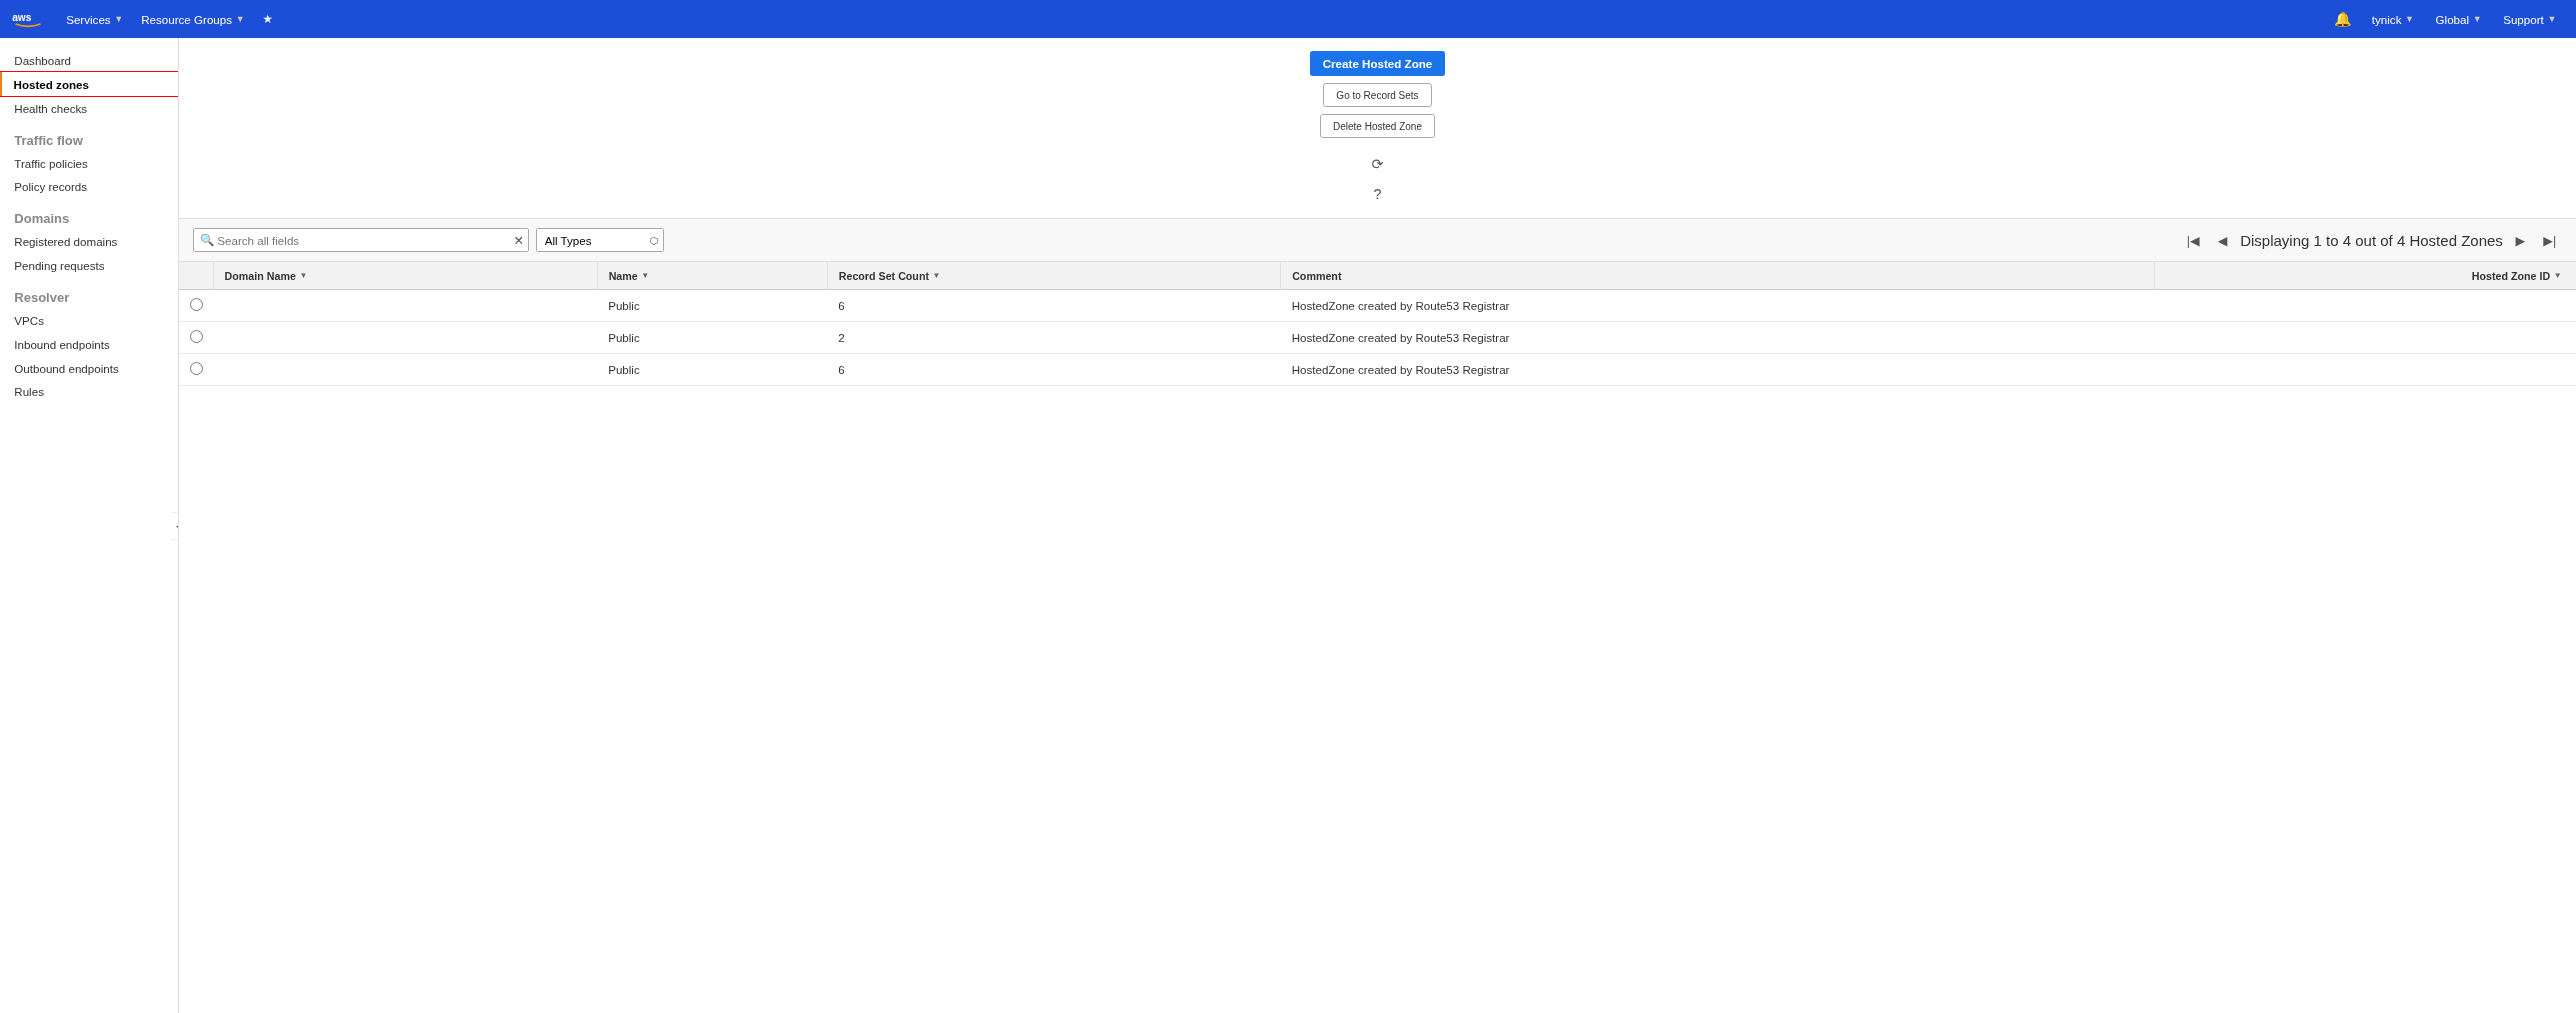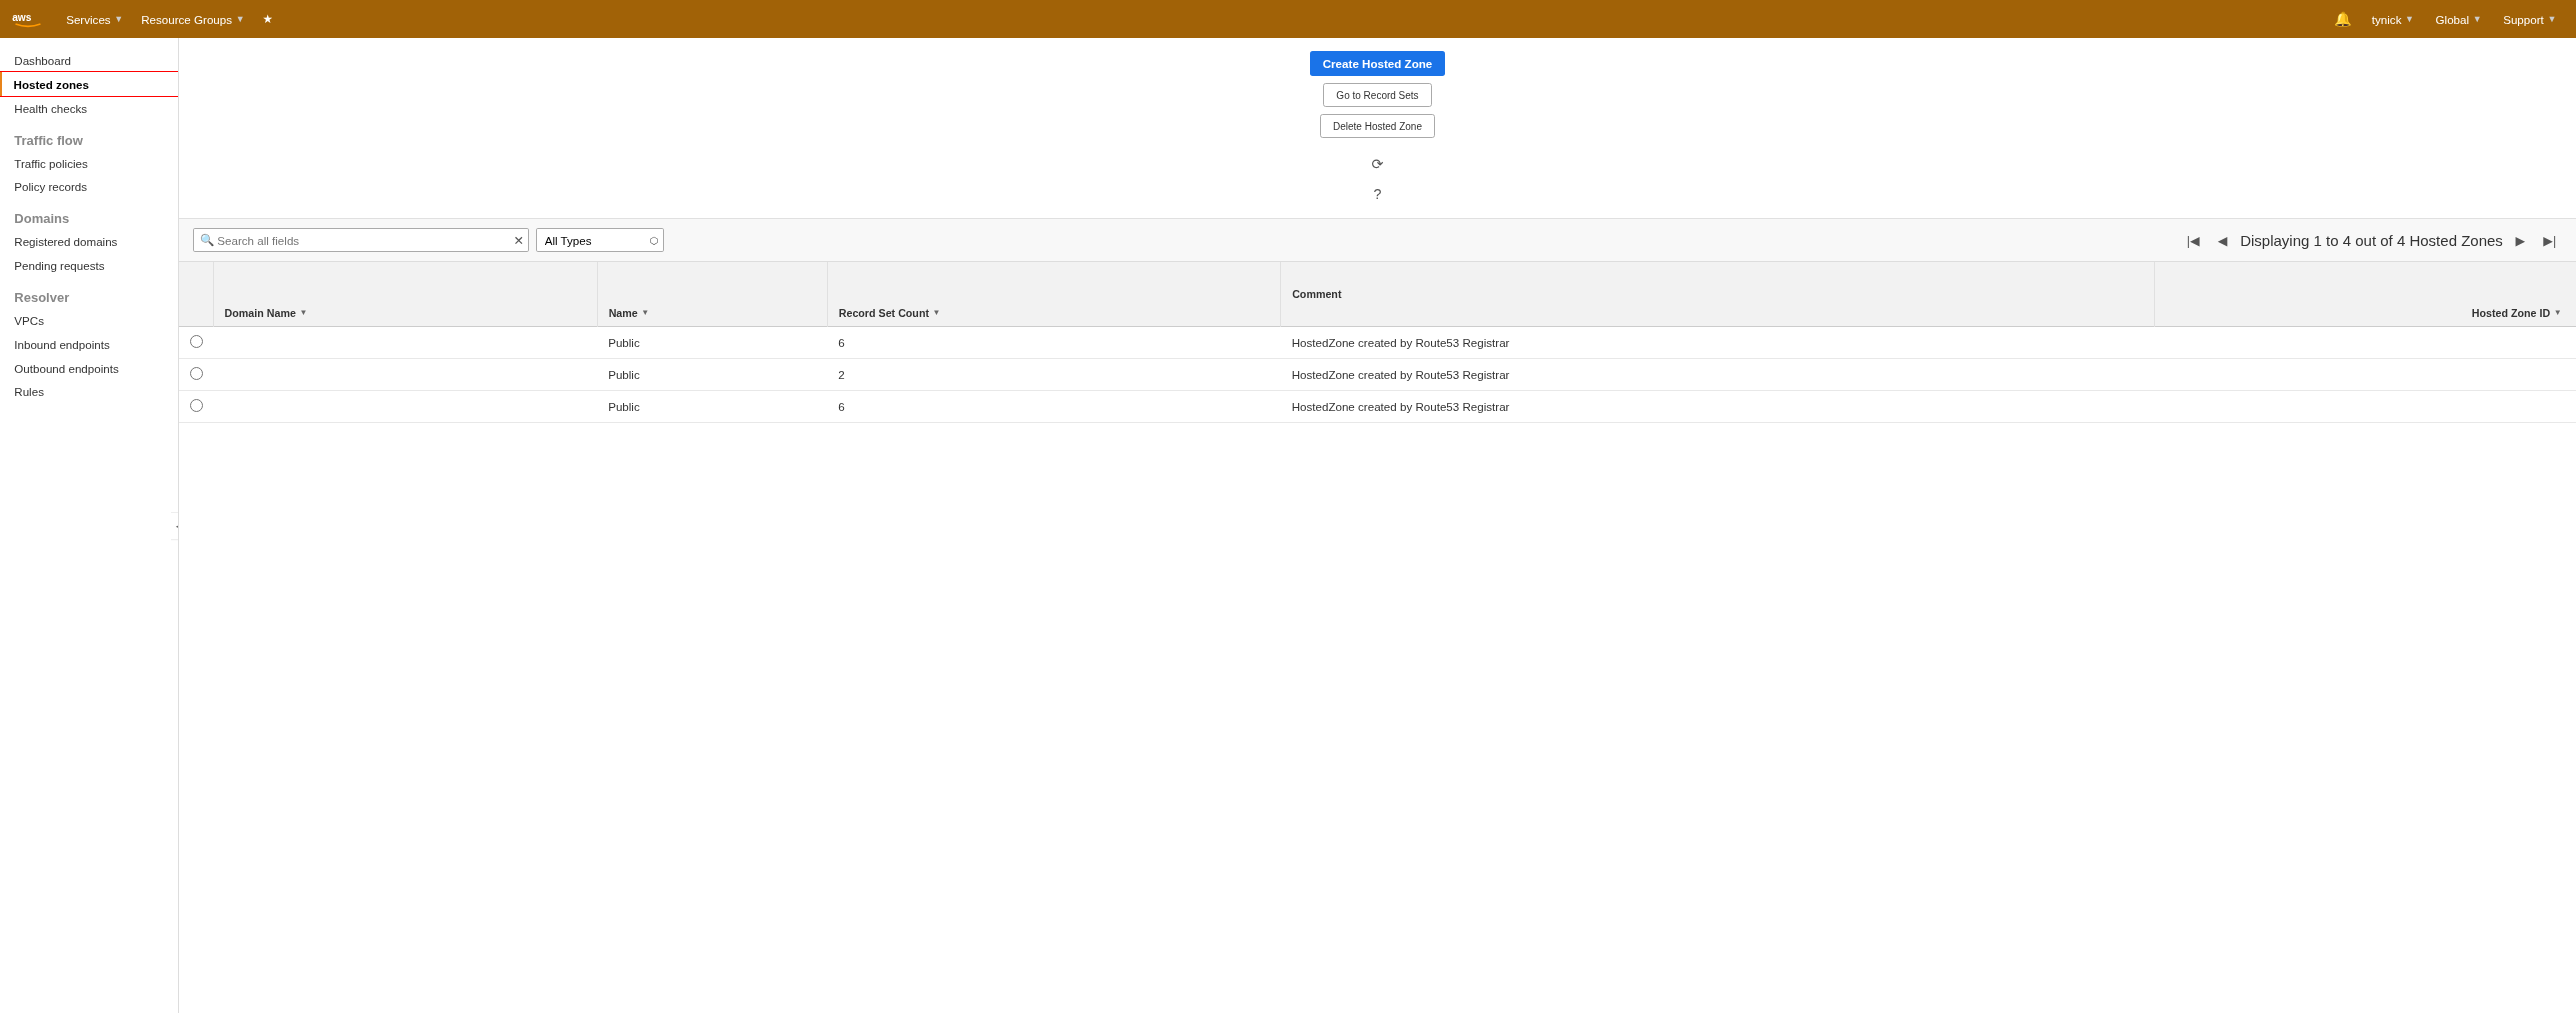--- a/index.html
+++ b/index.html
@@ -1,20 +1,20 @@
 <!DOCTYPE html>
 <html style="font-size:14.3px"><head>
   <meta charset="utf-8">
   <style>
     * { box-sizing: border-box; margin: 0; padding: 0; }
     body { font-family: -apple-system, BlinkMacSystemFont, "Segoe UI", Arial, sans-serif; font-size: 11.6px; background: #fff; color: #333; }
 
     
     .top-nav {
-      background: #a16207;
+      background: #1d4ed8;
       color: #fff;
       height: 38px;
       display: flex;
       align-items: center;
       padding: 0 10.7px;
       gap: 0;
     }
     .aws-logo {
       width: 34px;
       height: 25px;
@@ -253,21 +253,20 @@
     .link-cell { color: #1a73e8; cursor: pointer; text-decoration: none; }
     .selected-row {
       outline: 1.8px solid red;
       outline-offset: -1.8px;
     }
     .th-sort {
       display: inline-flex;
       align-items: center;
       cursor: pointer;
       gap: 1.8px;
-      margin-top: 37px;
     }
   </style>
 </head>
 <body>
 
 <nav class="top-nav">
 
   <svg class="aws-logo" viewBox="0 0 60 36" fill="none" xmlns="http://www.w3.org/2000/svg" style="font-size:13px">
     <text x="2" y="20" font-size="18" font-weight="bold" fill="white" font-family="Arial">aws</text>
     <path d="M8 26 Q30 34 52 26" stroke="#FF9900" stroke-width="3" fill="none"></path>

